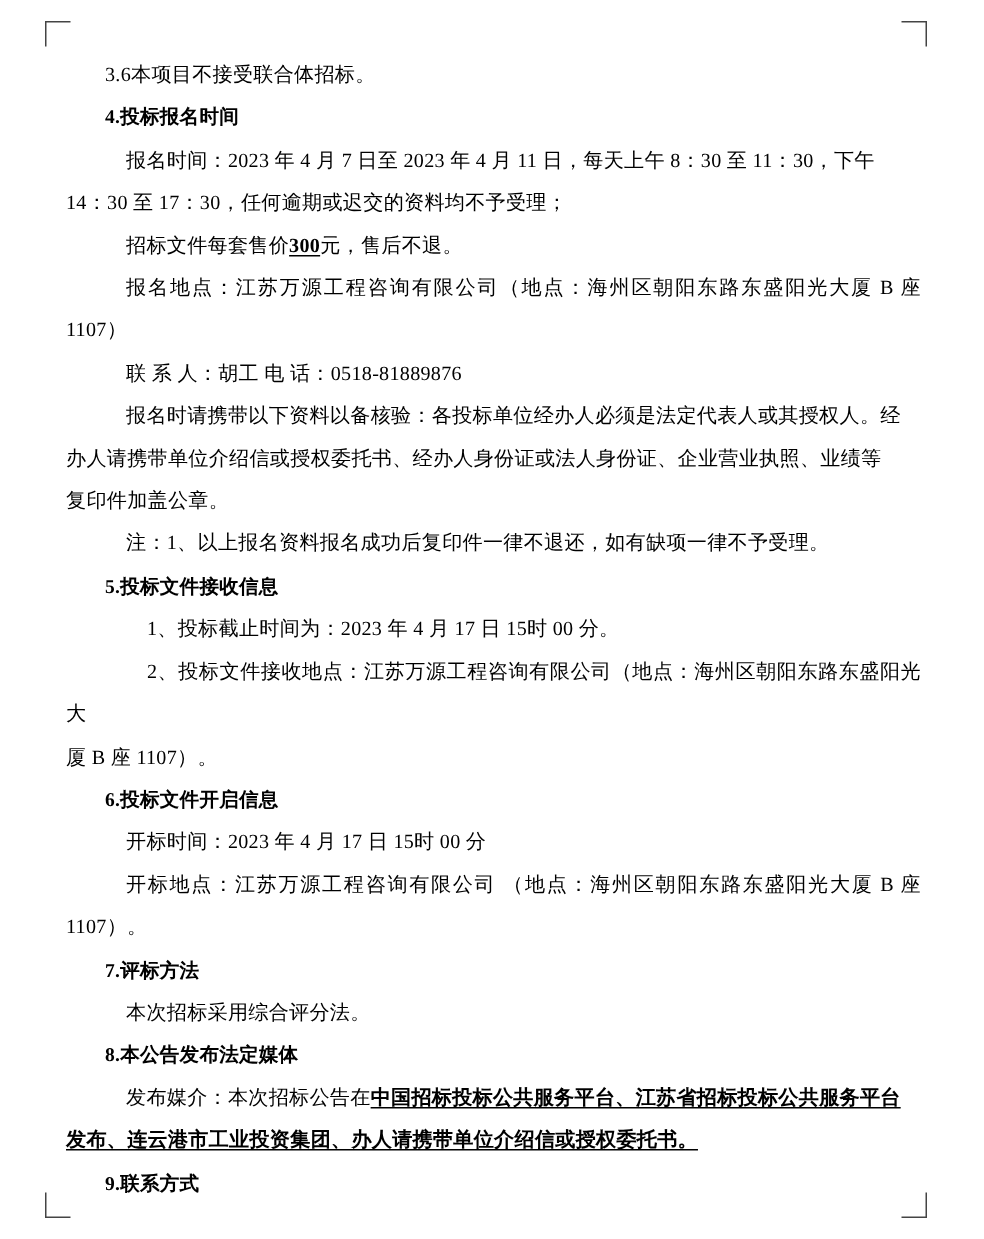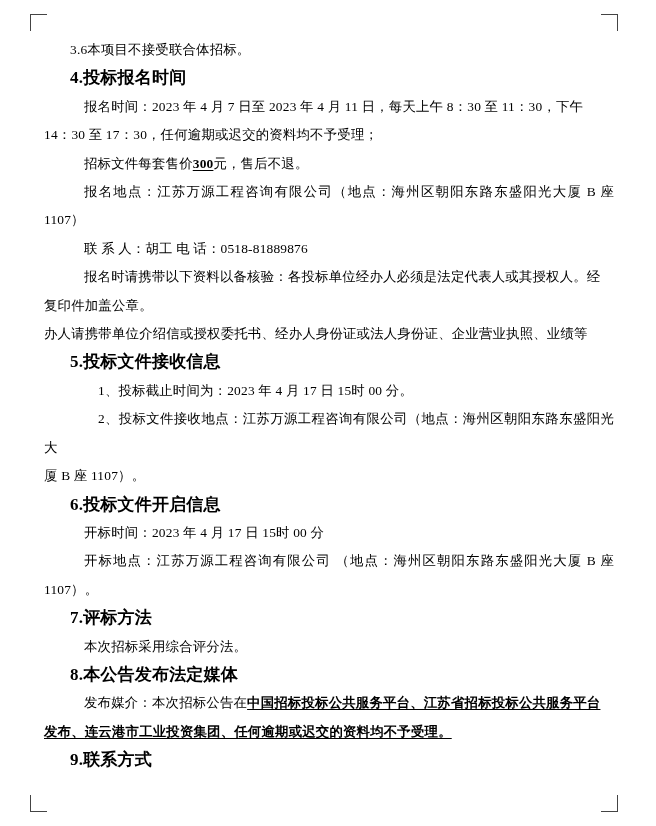--- a/index.html
+++ b/index.html
@@ -44,21 +44,21 @@
     line-height: 28.4px;
     text-align: justify;
     letter-spacing: 0.2px;
   }
   .ind1 { text-indent: 26px; }
   .ind2 { text-indent: 40px; }
   .ind3 { text-indent: 54px; }
   .noind { text-indent: 0; }
   .heading {
     font-weight: bold;
-    font-size: 17px;
+    font-size: 13px;
     line-height: 28.4px;
     text-indent: 26px;
     margin: 0;
   }
   .u {
     text-decoration: underline;
     text-underline-offset: 2px;
     font-weight: bold;
   }
 </style>
@@ -81,39 +81,40 @@
     <p class="ind2">报名时间：2023 年 4 月 7 日至 2023 年 4 月 11 日，每天上午 8：30 至 11：30，下午</p>
     <p class="noind">14：30 至 17：30，任何逾期或迟交的资料均不予受理；</p>
 
     <p class="ind2"><span>招标文件每套售价</span><span class="u">300</span><span>元，售后不退。</span></p>
 
     <p class="ind2">报名地点：江苏万源工程咨询有限公司（地点：海州区朝阳东路东盛阳光大厦 B 座 1107）</p>
 
     <p class="ind2">联 系 人：胡工                       电 话：0518-81889876</p>
 
     <p class="ind2">报名时请携带以下资料以备核验：各投标单位经办人必须是法定代表人或其授权人。经</p>
+    <p class="noind">办人请携带单位介绍信或授权委托书、经办人身份证或法人身份证、企业营业执照、业绩等</p>
     <p class="noind">复印件加盖公章。</p>
-    <p class="noind">办人请携带单位介绍信或授权委托书、经办人身份证或法人身份证、企业营业执照、业绩等</p>
 
+    <p class="ind2">注：1、以上报名资料报名成功后复印件一律不退还，如有缺项一律不予受理。</p>
 
     <p class="heading">5.投标文件接收信息</p>
 
     <p class="ind3">1、投标截止时间为：2023 年 4 月 17 日 15时 00 分。</p>
 
     <p class="ind3">2、投标文件接收地点：江苏万源工程咨询有限公司（地点：海州区朝阳东路东盛阳光大</p>
     <p class="noind">厦 B 座 1107）。</p>
 
     <p class="heading">6.投标文件开启信息</p>
 
     <p class="ind2">开标时间：2023 年 4 月 17 日 15时 00 分</p>
     <p class="ind2">开标地点：江苏万源工程咨询有限公司 （地点：海州区朝阳东路东盛阳光大厦 B 座 1107）。</p>
 
     <p class="heading">7.评标方法</p>
     <p class="ind2">本次招标采用综合评分法。</p>
 
     <p class="heading">8.本公告发布法定媒体</p>
     <p class="ind2"><span>发布媒介：本次招标公告在</span><span class="u">中国招标投标公共服务平台、江苏省招标投标公共服务平台</span></p>
-    <p class="noind"><span class="u">发布、连云港市工业投资集团、任何逾期或迟交的资料均不予受理。</span></p>
+    <p class="noind"><span class="u">发布、连云港市工业投资集团、办人请携带单位介绍信或授权委托书。</span></p>
 
     <p class="heading">9.联系方式</p>
 
   </div>
 </div>
 
 </body></html>

